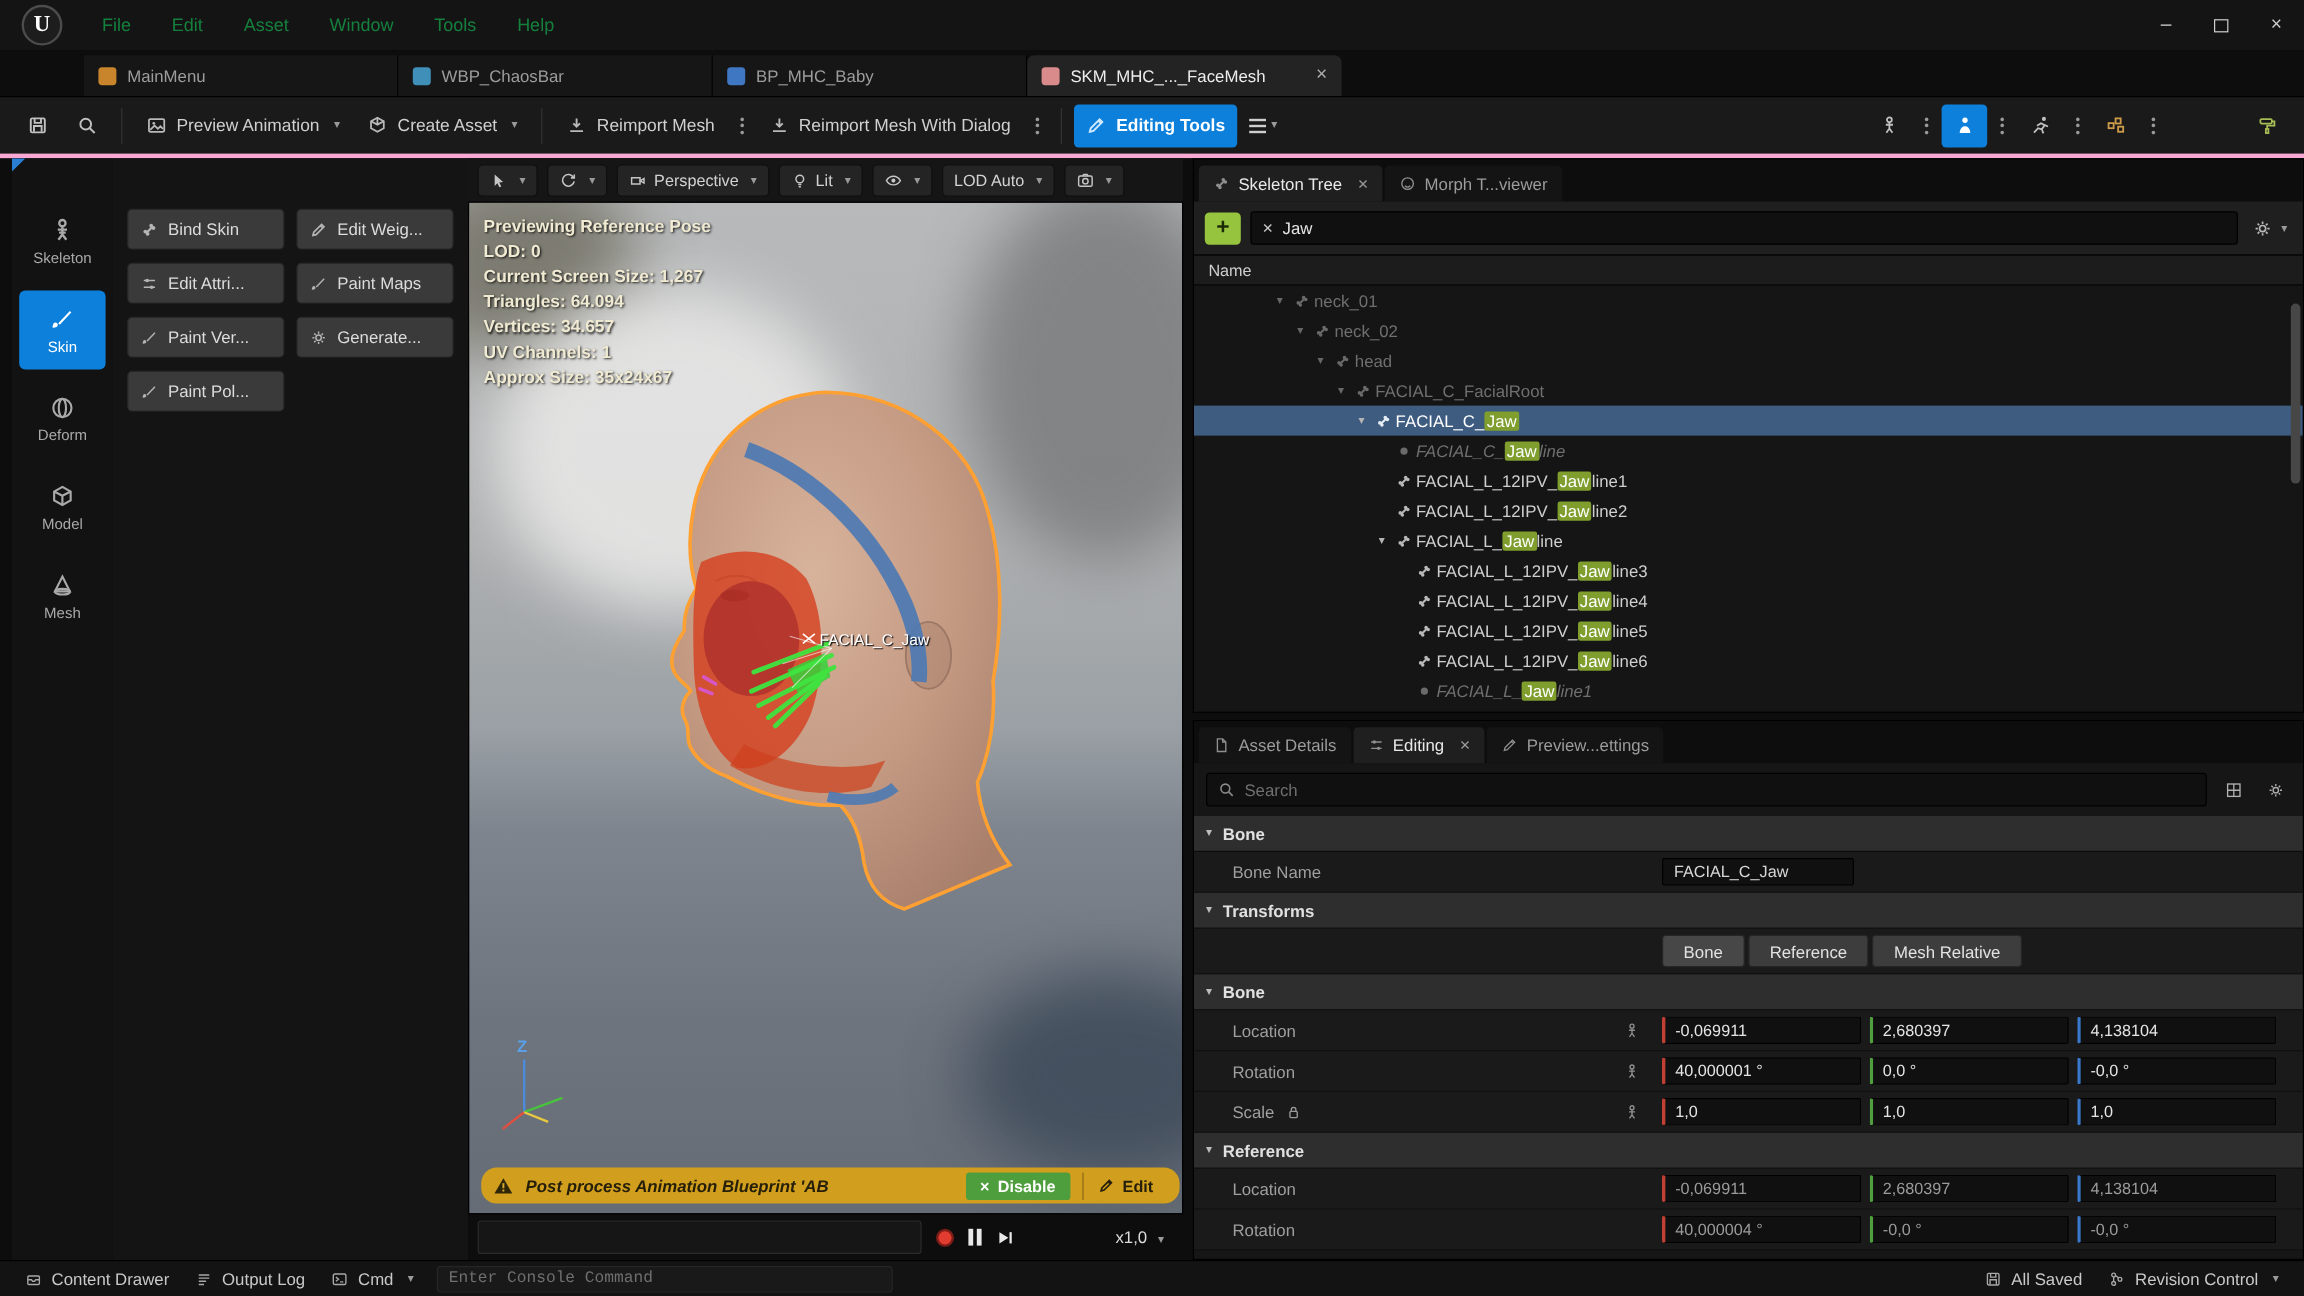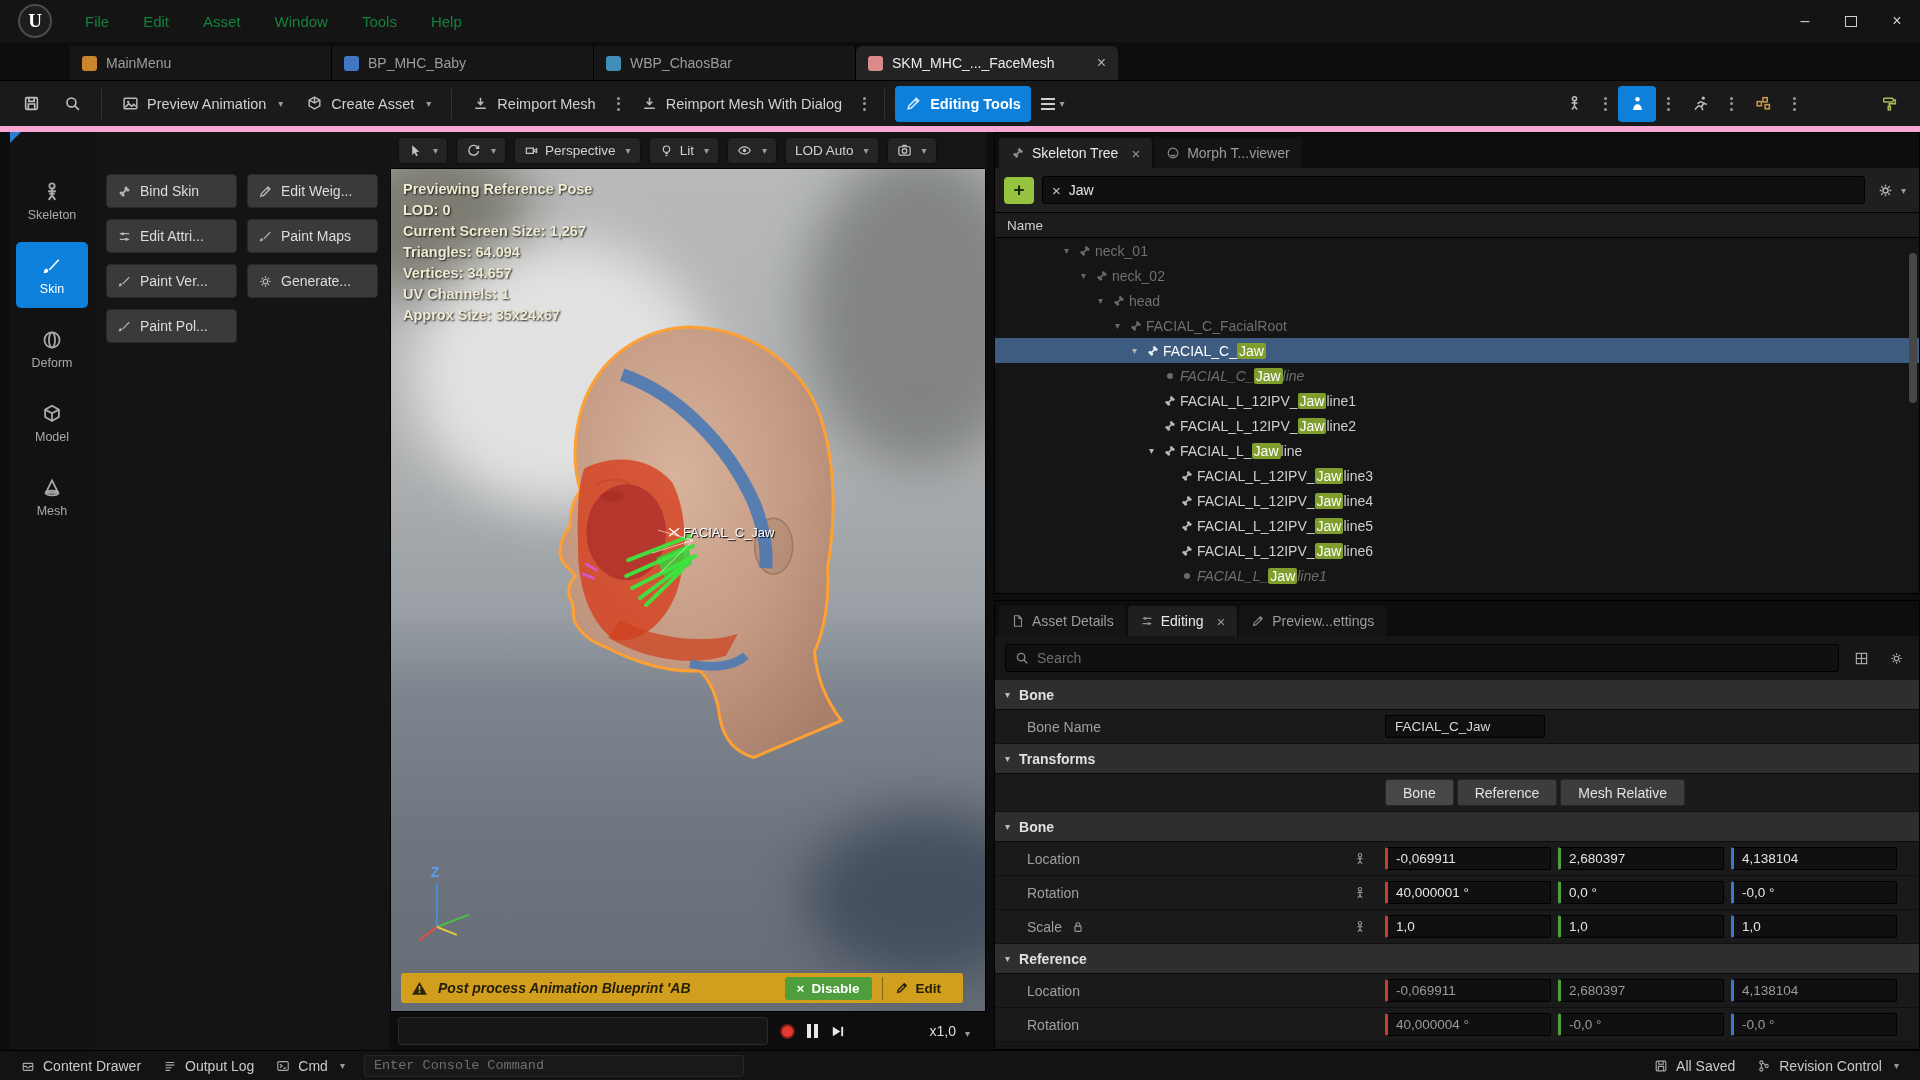--- a/index.html
+++ b/index.html
@@ -21,21 +21,21 @@
 .wctrls{margin-left:auto;display:flex}
 .wctrl{width:46px;height:42px;display:flex;align-items:center;justify-content:center;color:#cfcfcf;font-size:16px}
 .wbox{width:12px;height:11px;border:1.5px solid #cfcfcf;display:block}
 
 .tabbar{height:38px;background:#0d0d0d;display:flex;align-items:flex-end;padding-left:70px;flex:none}
 .dtab{width:262px;height:34px;display:flex;align-items:center;gap:9px;padding:0 12px;color:#9d9d9d;background:#161616;border-right:1px solid #000;font-size:14px}
 .dtab.active{background:#232323;color:#ededed;border-radius:6px 6px 0 0;border-right:0}
 .dtab .close{margin-left:auto;color:#b0b0b0;font-size:16px}
 .tabicon{width:15px;height:15px;border-radius:3px;flex:none}
 
-.toolbar{height:52px;background:#1a1a1a;border-top:1px solid #000;border-bottom:6px solid #f9a8d4;display:flex;align-items:center;gap:3px;padding:0 12px;flex:none}
+.toolbar{height:52px;background:#1a1a1a;border-top:1px solid #000;border-bottom:4px solid #f9a8d4;display:flex;align-items:center;gap:3px;padding:0 12px;flex:none}
 .tbtn{display:flex;align-items:center;gap:8px;height:36px;padding:0 10px;border-radius:4px;color:#d0d0d0;font-size:14.5px}
 .tbtn .ic{color:#b9b9b9}
 .tbtn.primary{background:#0d80dc;color:#fff;font-weight:bold}
 .tbtn.primary .ic{color:#cfe9ff}
 .tdiv{width:1px;height:30px;background:#323232;margin:0 7px;flex:none}
 .iconbtn{min-width:38px;height:36px;display:flex;align-items:center;justify-content:center;border-radius:4px;color:#c0c0c0;padding:0 6px}
 .iconbtn.active{background:#0d80dc;color:#fff}
 .spacer{flex:1}
 
 .main{flex:1;display:flex;min-height:0;background:#0d0d0d;position:relative}
@@ -53,21 +53,21 @@
 
 .vp-col{width:596px;display:flex;flex-direction:column;flex:none;background:#0d0d0d}
 .vp-toolbar{height:36px;display:flex;align-items:center;gap:8px;padding:0 8px;background:#151515;flex:none}
 .vpill{height:27px;background:#242424;border:1px solid #0f0f0f;border-radius:4px;display:flex;align-items:center;gap:6px;padding:0 9px;color:#d2d2d2;font-size:13.5px}
 .vpill .ic{width:15px;height:15px;color:#c5c5c5}
 .viewport{flex:1;position:relative;overflow:hidden;border:1px solid #000}
 .vp-bg{position:absolute;inset:0;background:linear-gradient(180deg,#b7b9ba 0%,#aeb0b1 34%,#9aa0a5 52%,#7e858e 62%,#6e757e 80%,#656c75 100%)}
 .blob{position:absolute;border-radius:50%;filter:blur(26px)}
 .head-svg{position:absolute;inset:0;width:100%;height:100%}
 .stats{position:absolute;top:10px;left:12px;color:#f0ead2;font-weight:bold;font-size:14.5px;line-height:21px;text-shadow:1px 1px 2px rgba(0,0,0,.85)}
-.warnbar{position:absolute;left:10px;right:22px;bottom:8px;height:30px;background:#d29e1e;border-radius:3px;display:flex;align-items:center;gap:10px;padding:0 10px;color:#26200a}
+.warnbar{position:absolute;left:10px;right:2px;bottom:8px;height:30px;background:#d29e1e;border-radius:13px;display:flex;align-items:center;gap:10px;padding:0 10px;color:#26200a}
 .warn-text{font-weight:bold;font-style:italic;font-size:14px;flex:1;white-space:nowrap;overflow:hidden}
 .disable-btn{height:23px;background:#4f9e3d;border-radius:3px;color:#fff;display:flex;align-items:center;gap:7px;padding:0 12px;font-weight:bold;font-size:13.5px;flex:none}
 .edit-btn{height:23px;display:flex;align-items:center;gap:7px;padding:0 12px;font-weight:bold;font-size:13.5px;border-left:1px solid rgba(0,0,0,.35);flex:none}
 .timeline{height:38px;display:flex;align-items:center;gap:12px;padding:4px 8px;background:#0d0d0d;flex:none}
 .tl-input{width:370px;height:28px;background:#161616;border:1px solid #2b2b2b;border-radius:3px;flex:none}
 .rec{width:15px;height:15px;border-radius:50%;background:#e23c30;border:2px solid #7e1d17;flex:none}
 .pause{display:flex;gap:3px;flex:none}
 .pause i{width:4px;height:14px;background:#e8e8e8;display:block}
 .step{color:#e8e8e8;flex:none}
 .speed{margin-left:auto;display:flex;align-items:flex-end;gap:5px;color:#dcdcdc;font-size:14px;padding-right:8px}
@@ -150,26 +150,26 @@
       <div class="wctrl">×</div>
     </div>
   </div>
 
   <div class="tabbar">
     <div class="dtab">
       <span class="tabicon" style="background:#c8852c"></span>
       <span>MainMenu</span>
     </div>
     <div class="dtab">
+      <span class="tabicon" style="background:#3f8fb8"></span>
+      <span>WBP_ChaosBar</span>
+    </div>
+    <div class="dtab">
       <span class="tabicon" style="background:#3f77c2"></span>
       <span>BP_MHC_Baby</span>
-    </div>
-    <div class="dtab">
-      <span class="tabicon" style="background:#3f8fb8"></span>
-      <span>WBP_ChaosBar</span>
     </div>
     <div class="dtab active">
       <span class="tabicon" style="background:#d98a8a"></span>
       <span>SKM_MHC_..._FaceMesh</span>
       <span class="close">×</span>
     </div>
   </div>
 
   <div class="toolbar">
     <div class="iconbtn">

